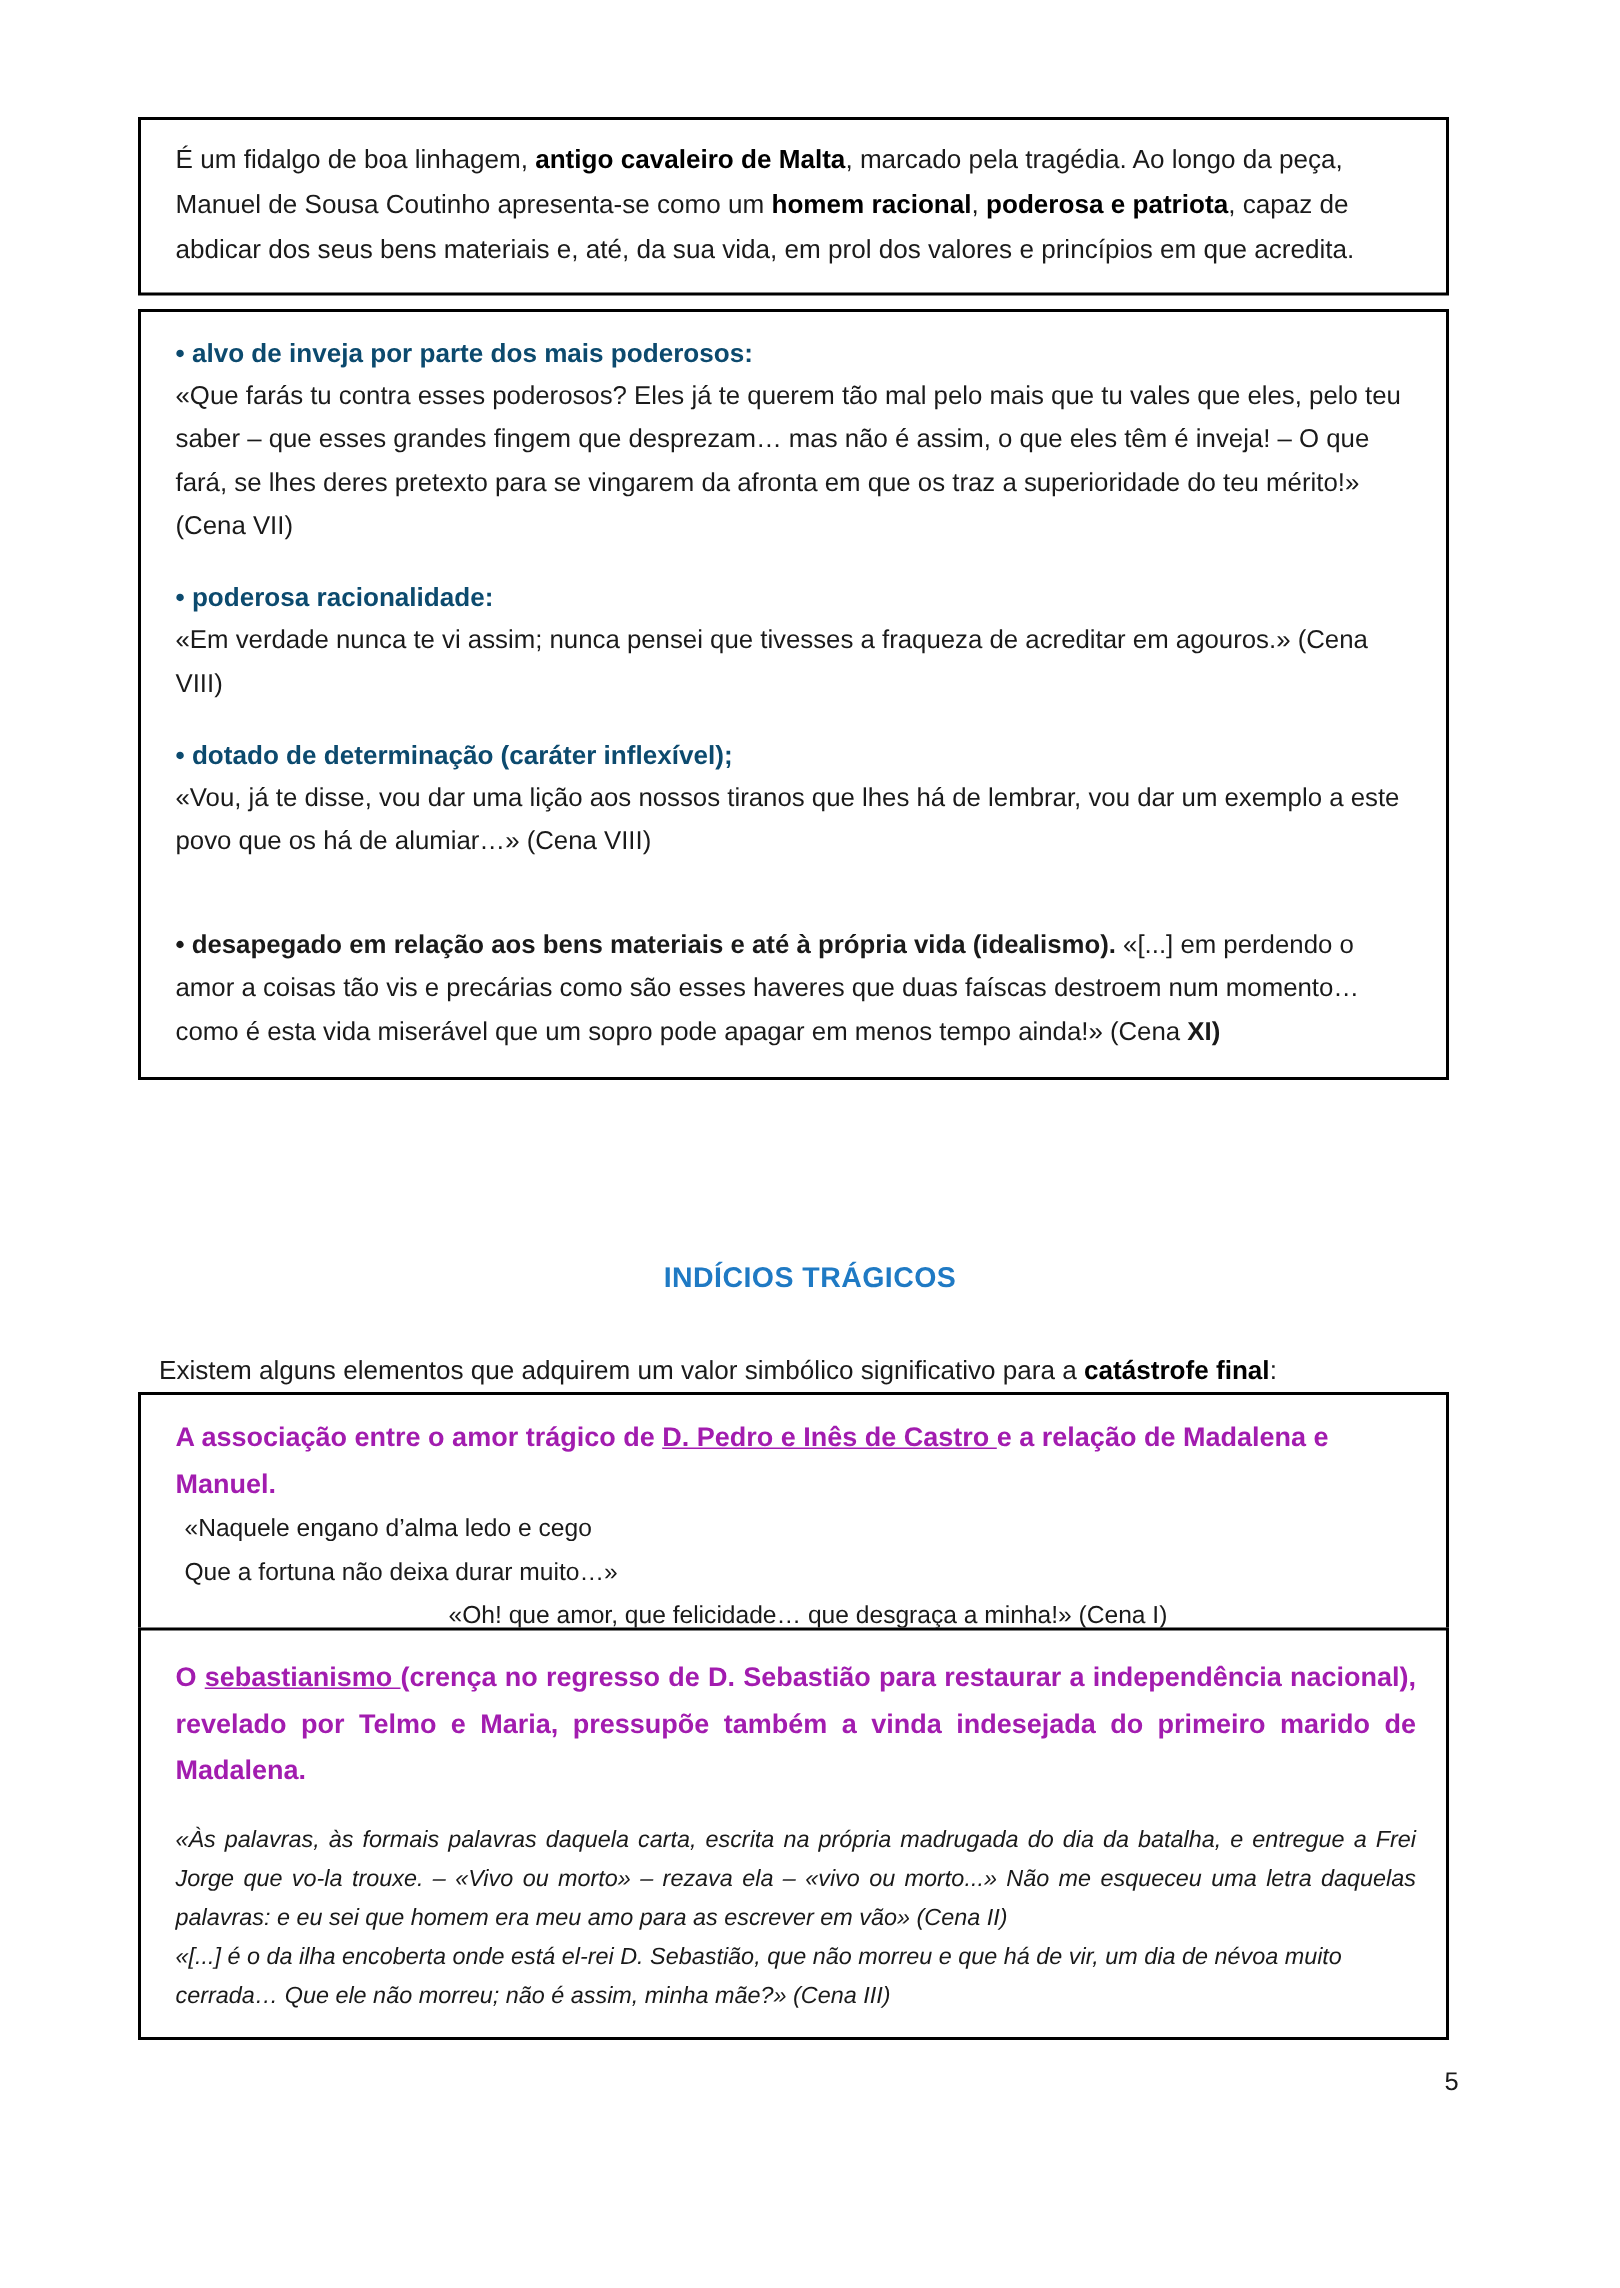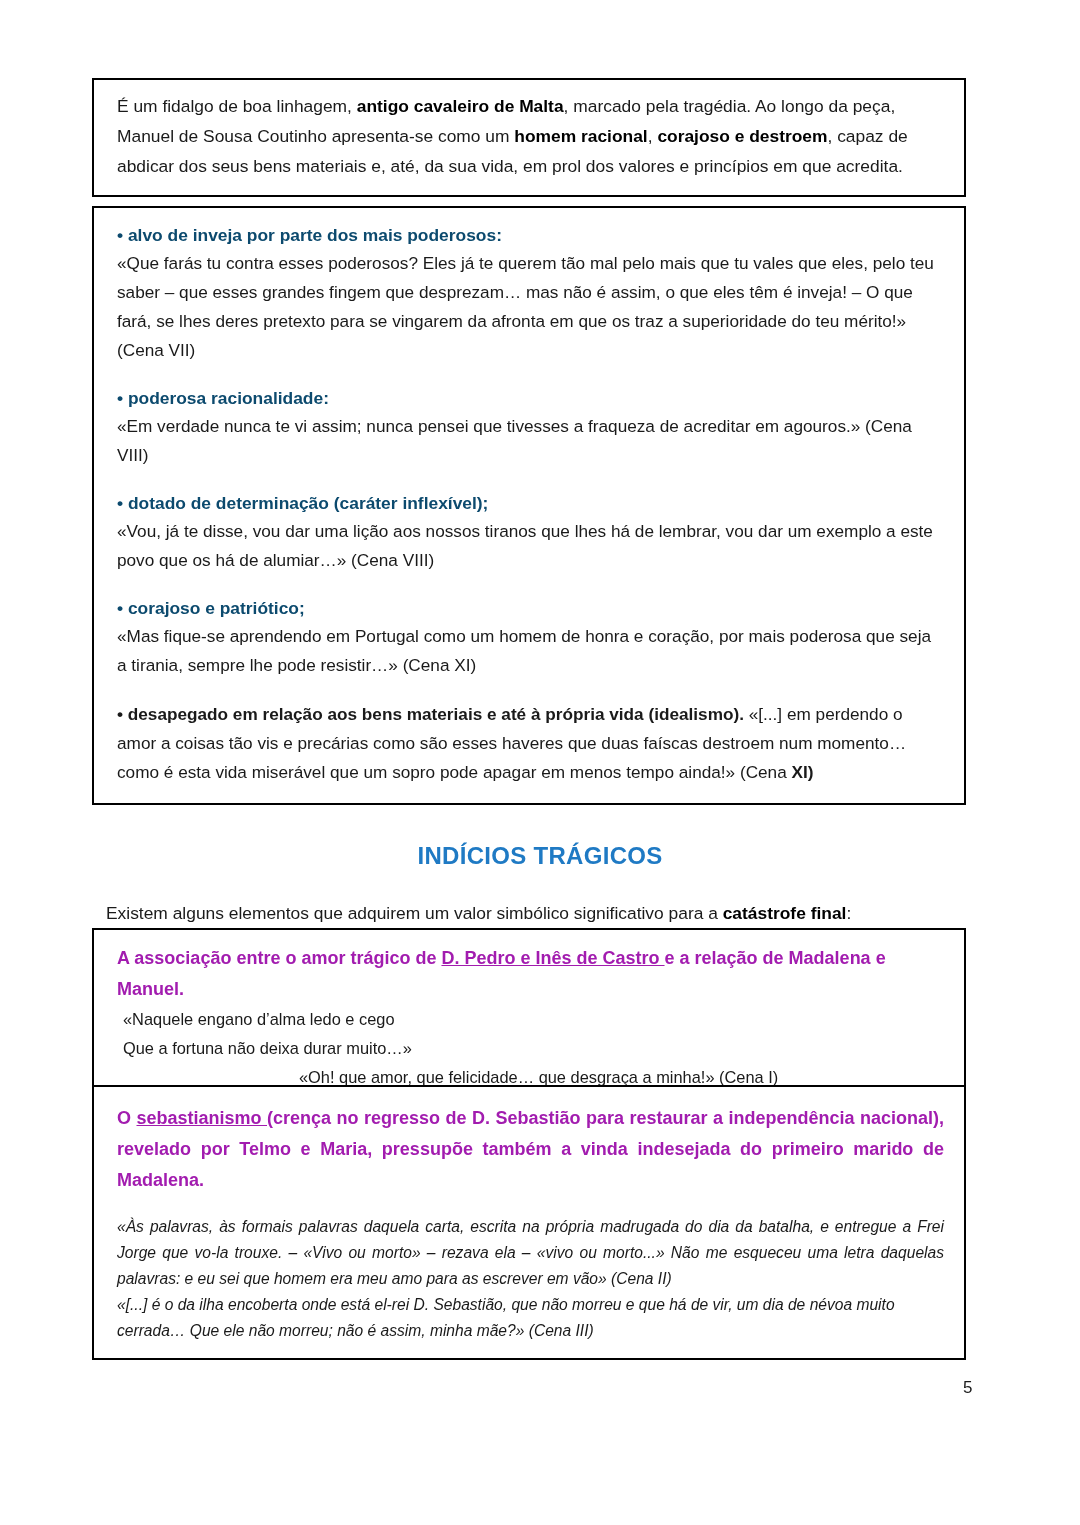--- a/index.html
+++ b/index.html
@@ -50,21 +50,21 @@
     line-height: 29px;
     color: #1a1a1a;
   }
   .blockgap { height: 20px; }
 
   
   .section-title {
     position: absolute;
     width: 1080px;
     text-align: center;
-    font-size: 24px;
+    font-size: 19px;
     font-weight: bold;
     letter-spacing: 0.3px;
   }
 
   .lead-line {
     position: absolute;
     font-size: 17.4px;
     line-height: 26px;
     color: #1a1a1a;
   }
@@ -113,21 +113,21 @@
   .pad-traits { padding: 14px 22px 16px 23px; }
   .pad-assoc  { padding: 13px 22px 14px 23px; }
   .pad-sebast { padding: 16px 20px 14px 23px; }
 </style>
 </head>
 <body>
 
 <div class="page">
 
   <div class="box pad-intro" id="box-intro">
-    <div class="para"><span>É um fidalgo de boa linhagem, </span><b>antigo cavaleiro de Malta</b><span>, marcado pela tragédia. Ao longo da peça, Manuel de Sousa Coutinho apresenta-se como um </span><b>homem racional</b><span>, </span><b>corajoso e destroem</b><span>, capaz de abdicar dos seus bens materiais e, até, da sua vida, em prol dos valores e princípios em que acredita.</span></div>
+    <div class="para"><span>É um fidalgo de boa linhagem, </span><b>antigo cavaleiro de Malta</b><span>, marcado pela tragédia. Ao longo da peça, Manuel de Sousa Coutinho apresenta-se como um </span><b>homem racional</b><span>, </span><b>poderosa e patriota</b><span>, capaz de abdicar dos seus bens materiais e, até, da sua vida, em prol dos valores e princípios em que acredita.</span></div>
   </div>
 
   <div class="box pad-traits" id="box-traits">
 
     <div>
       <div class="bullet-head">• alvo de inveja por parte dos mais poderosos:</div>
       <div class="quote">«Que farás tu contra esses poderosos? Eles já te querem tão mal pelo mais que tu vales que eles, pelo teu saber – que esses grandes fingem que desprezam… mas não é assim, o que eles têm é inveja! – O que fará, se lhes deres pretexto para se vingarem da afronta em que os traz a superioridade do teu mérito!» (Cena VII)</div>
     </div>
     <div class="blockgap"></div>
 
@@ -136,24 +136,20 @@
       <div class="quote">«Em verdade nunca te vi assim; nunca pensei que tivesses a fraqueza de acreditar em agouros.» (Cena VIII)</div>
     </div>
     <div class="blockgap"></div>
 
     <div>
       <div class="bullet-head">• dotado de determinação (caráter inflexível);</div>
       <div class="quote">«Vou, já te disse, vou dar uma lição aos nossos tiranos que lhes há de lembrar, vou dar um exemplo a este povo que os há de alumiar…» (Cena VIII)</div>
     </div>
     <div class="blockgap"></div>
 
-    <div>
-      <div class="bullet-head">• corajoso e patriótico;</div>
-      <div class="quote">«Mas fique-se aprendendo em Portugal como um homem de honra e coração, por mais poderosa que seja a tirania, sempre lhe pode resistir…» (Cena XI)</div>
-    </div>
     <div class="blockgap"></div>
 
     <div>
       <div class="quote"><b>• desapegado em relação aos bens materiais e até à própria vida (idealismo).</b><span> «[...] em perdendo o amor a coisas tão vis e precárias como são esses haveres que duas faíscas destroem num momento… como é esta vida miserável que um sopro pode apagar em menos tempo ainda!» (Cena </span><b>XI)</b></div>
     </div>
 
   </div>
 
   <div class="section-title" style="top:842px; color:#1F7AC4;">INDÍCIOS TRÁGICOS</div>
 

